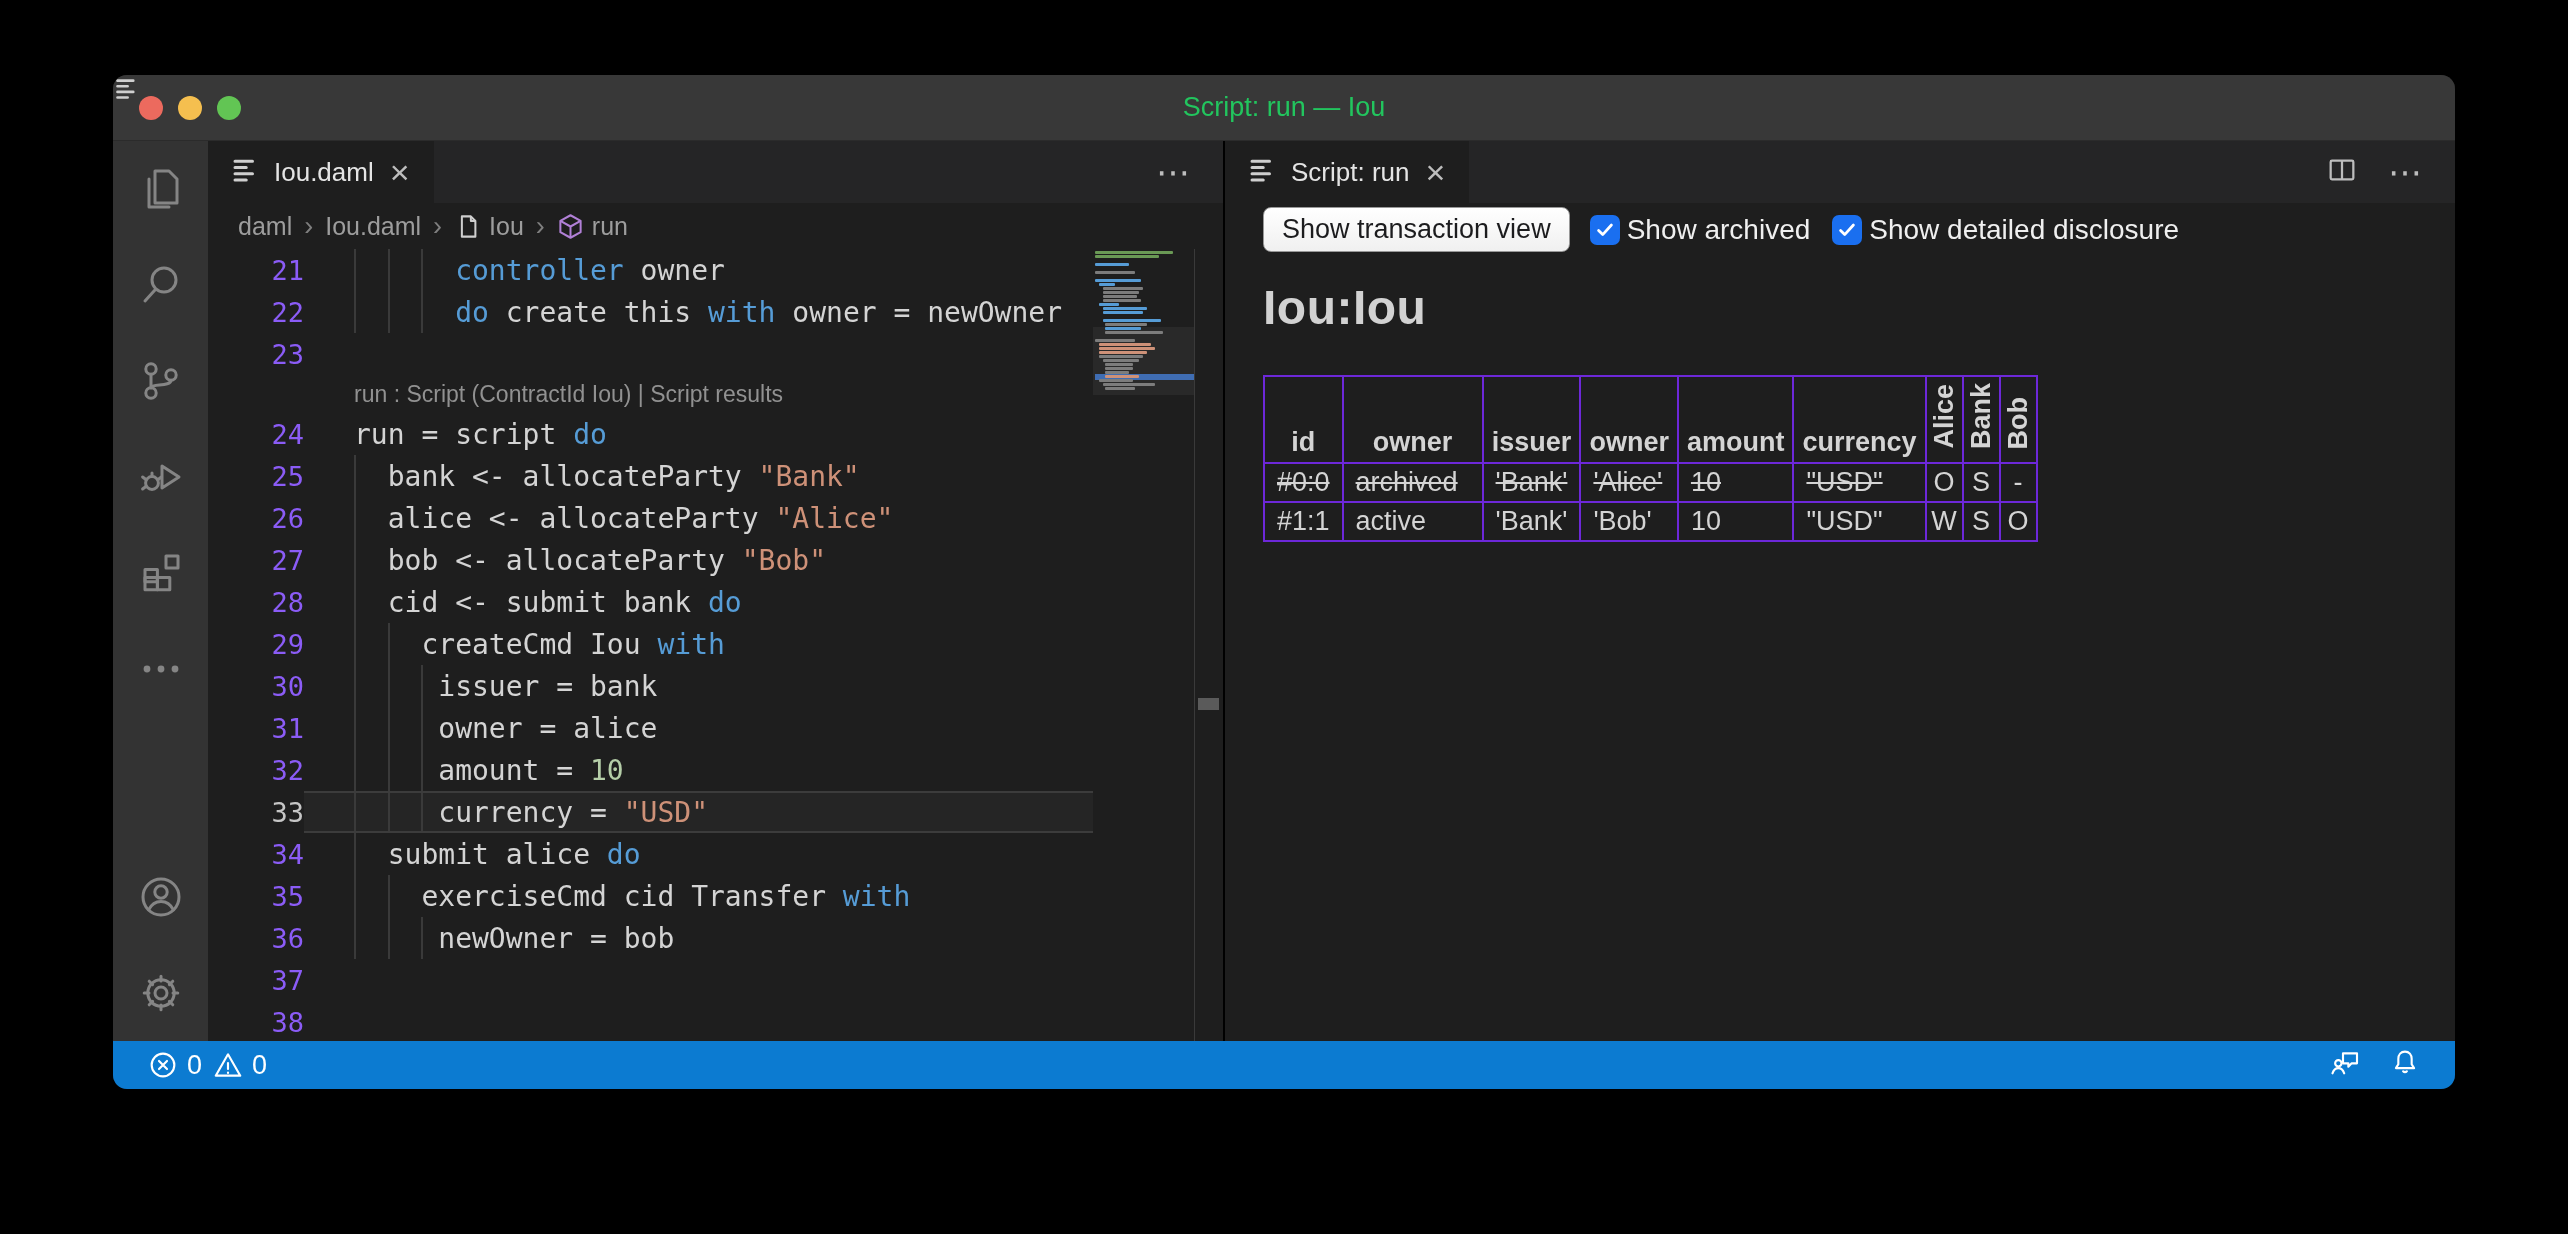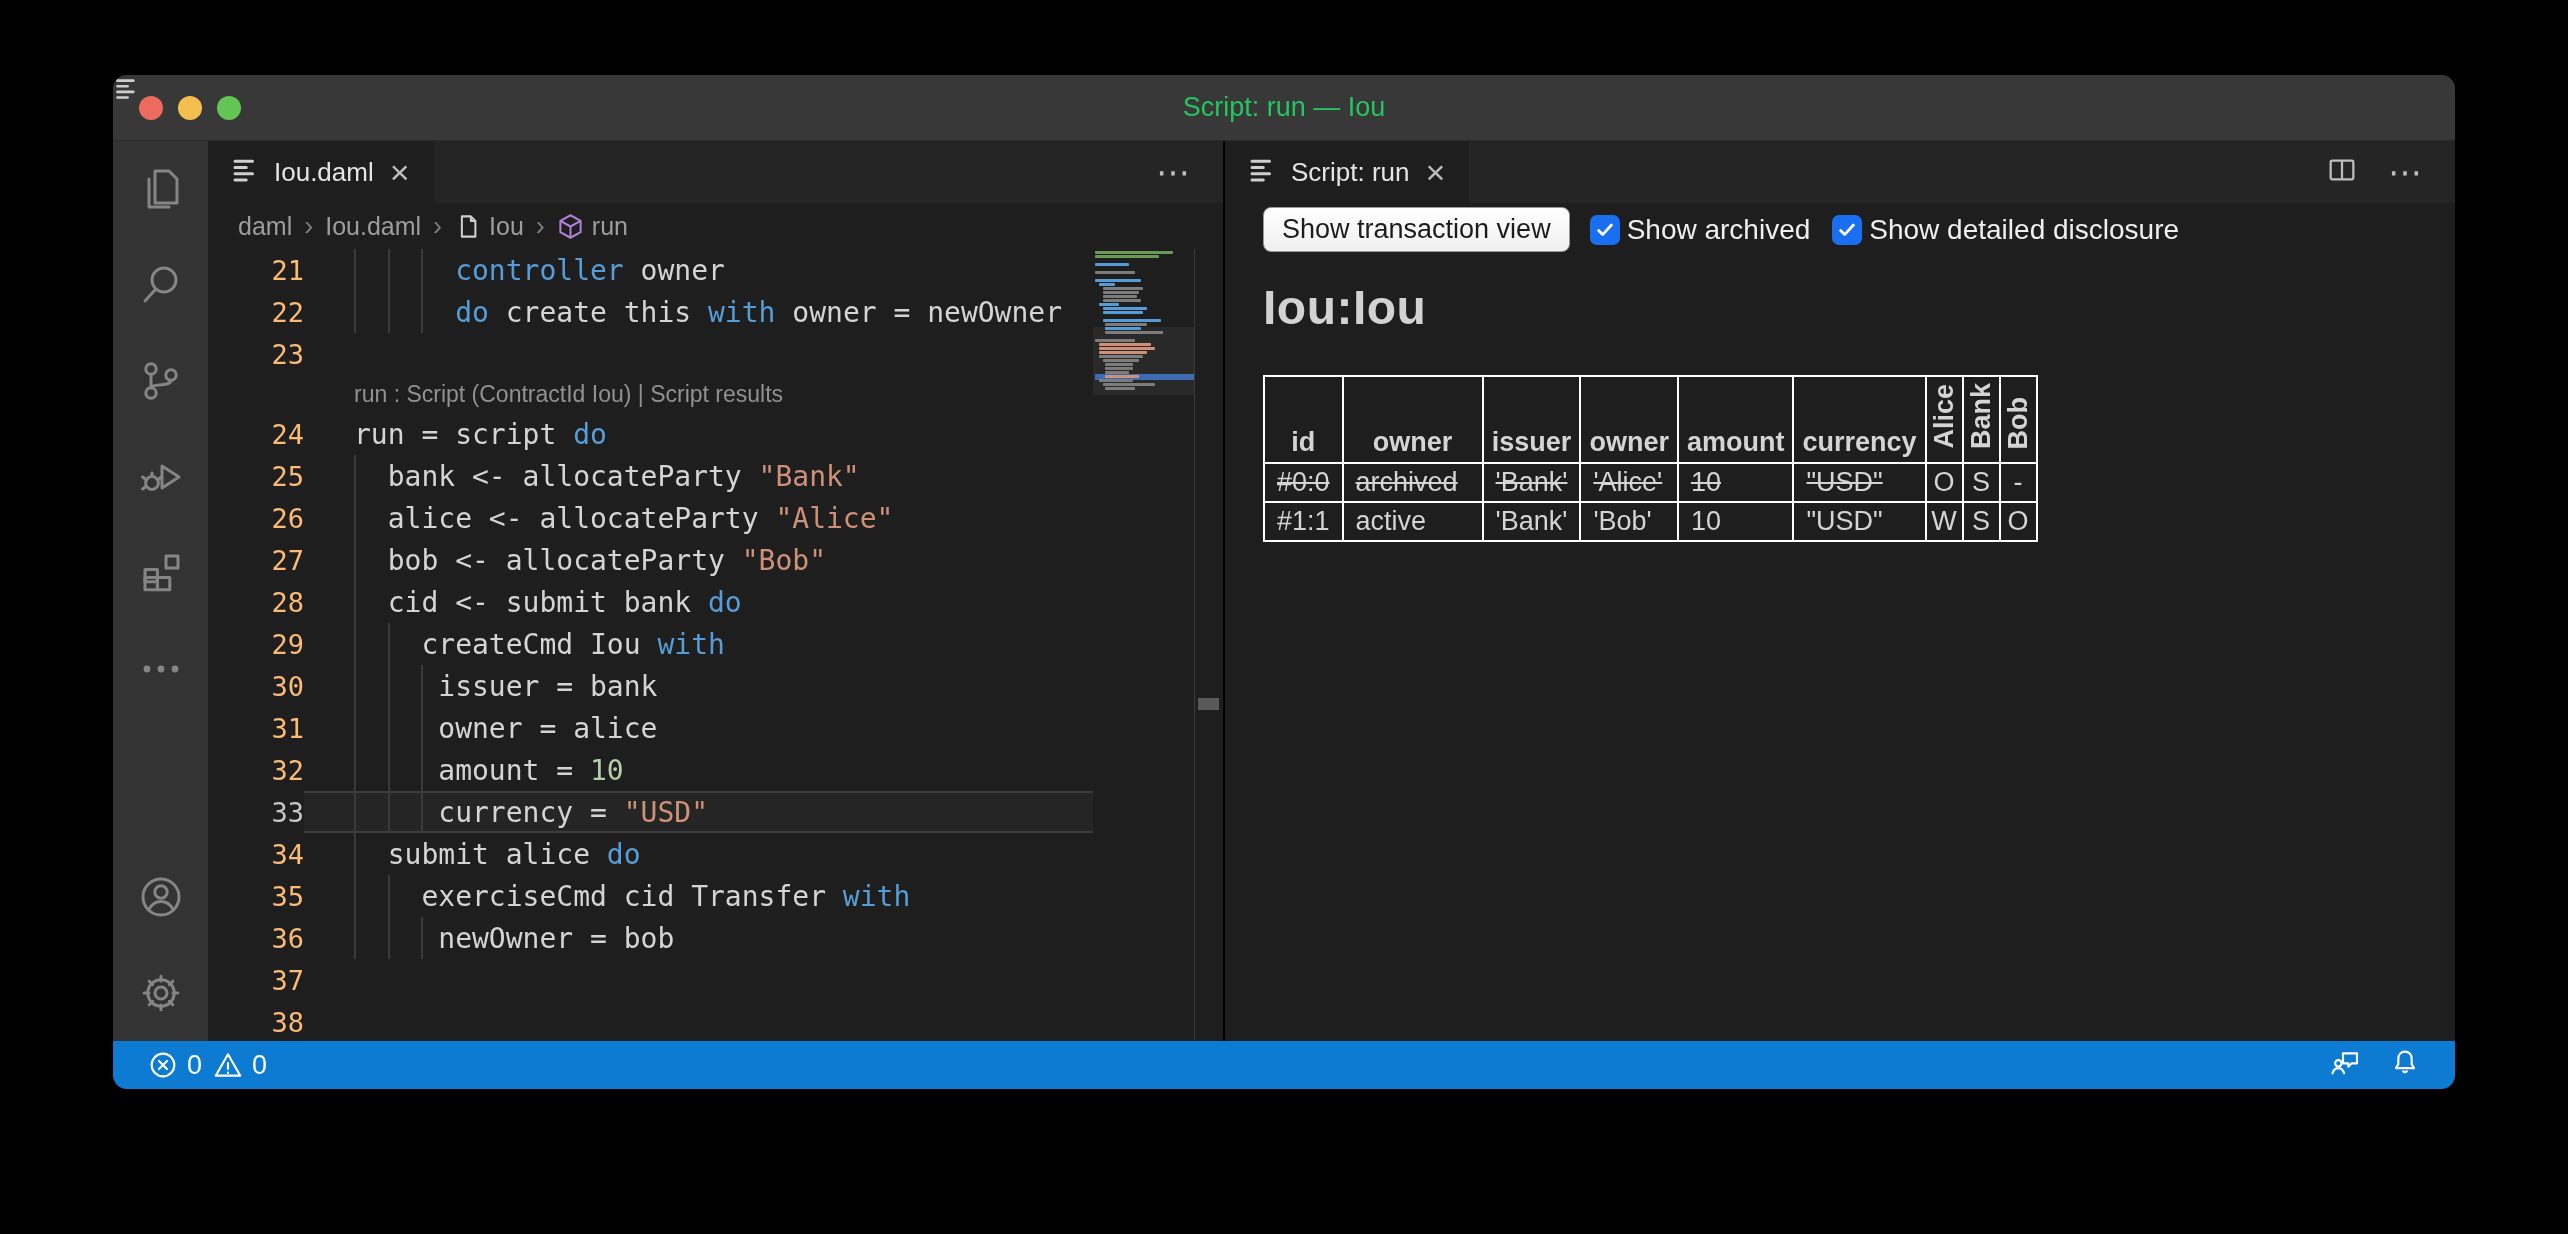--- a/index.html
+++ b/index.html
@@ -35,21 +35,21 @@
   .crumb{display:flex;align-items:center;gap:8px;}
   .crumb-sep{color:#7f7f7f;font-size:27px;}
   .crumb svg{width:27px;height:27px;fill:none;stroke-width:1.8;stroke-linejoin:round;}
   .crumb svg.doc{stroke:#cfcfcf;}
   .crumb svg.cube{stroke:#b180d7;}
   .crumb svg.lines{stroke:#cfcfcf;stroke-width:2.4;stroke-linecap:round;}
   
   .code-area{flex:1;position:relative;overflow:hidden;font-family:"DejaVu Sans Mono",monospace;font-size:28px;background:#1e1e1e;}
   .lines{position:absolute;left:0;top:0;right:130px;}
   .code-line{height:42px;display:flex;align-items:center;}
-  .gutter{flex:none;width:96px;text-align:right;color:#fdba74;font-size:27px;}
+  .gutter{flex:none;width:96px;text-align:right;color:#8b5cf6;font-size:27px;}
   .code-line.current .gutter{color:#c6c6c6;}
   .line-body{flex:1;height:100%;display:flex;align-items:center;padding-left:50px;white-space:pre;box-sizing:border-box;}
   .code-line.current .line-body{border-top:2px solid #3c3c3c;border-bottom:2px solid #3c3c3c;background:rgba(255,255,255,.03);}
   .indent{display:inline-block;height:100%;background:repeating-linear-gradient(to right,#3a3a3a 0 2px,transparent 2px 2ch);}
   .tk-kw{color:#569cd6}.tk-str{color:#ce9178}.tk-num{color:#b5cea8}.tk-df{color:#d4d4d4}
   .codelens{height:38px;display:flex;align-items:center;padding-left:146px;font-family:"Liberation Sans",sans-serif;font-size:23px;color:#919191;}
   .minimap{position:absolute;top:0;right:28px;width:100px;height:100%;}
   .mm-bar{position:absolute;height:3px;border-radius:1px;}
   .mm-high{position:absolute;left:0;right:0;height:6px;background:#3f6db3;}
   .mm-view{position:absolute;left:-2px;right:0;background:rgba(255,255,255,.05);}
@@ -57,21 +57,21 @@
   .sb-thumb{position:absolute;top:449px;left:3px;width:21px;height:12px;background:#5a5a5a;}
   
   .webview{flex:1;padding:4px 0 0 38px;overflow:hidden;color:#d4d4d4;}
   .toolbar{display:flex;align-items:center;gap:20px;}
   .btn{font-family:inherit;font-size:27px;color:#1c1c1e;background:linear-gradient(#ffffff,#f0f0f0);border:1px solid #989898;border-radius:8px;padding:6px 18px;}
   .check{display:flex;align-items:center;gap:7px;font-size:28px;color:#efefef;}
   .checkbox{width:30px;height:30px;border-radius:7px;background:#1a6ff0;display:flex;align-items:center;justify-content:center;flex:none;}
   .checkbox svg{width:22px;height:22px;stroke:#fff;stroke-width:3;fill:none;stroke-linecap:round;stroke-linejoin:round;}
   .heading{margin-top:28px;font-size:48px;font-weight:bold;color:#d2d2d2;letter-spacing:.5px;}
   .results{margin-top:40px;border-collapse:collapse;font-size:27px;color:#d4d4d4;table-layout:fixed;}
-  .results th,.results td{border:2px solid #ffffff;overflow:hidden;}
+  .results th,.results td{border:2px solid #6d28d9;overflow:hidden;}
   .results thead th{font-weight:bold;text-align:center;vertical-align:bottom;padding:4px 8px;height:74px;box-sizing:border-box;}
   .results thead th.party{padding:6px 2px;vertical-align:bottom;}
   .party-label{writing-mode:vertical-rl;transform:rotate(180deg);font-weight:bold;display:inline-block;}
   .results td{padding:3px 12px;height:38px;box-sizing:border-box;text-align:left;}
   .results td.party-cell{text-align:center;padding:3px 4px;}
   .results tr.archived td.struck{text-decoration:line-through;}
   
   .statusbar{height:48px;flex:none;background:#0c7bd1;display:flex;align-items:center;padding:0 34px;color:#fff;font-size:27px;}
   .sb-left{display:flex;align-items:center;gap:10px;}
   .sb-group{display:flex;align-items:center;gap:8px;}

